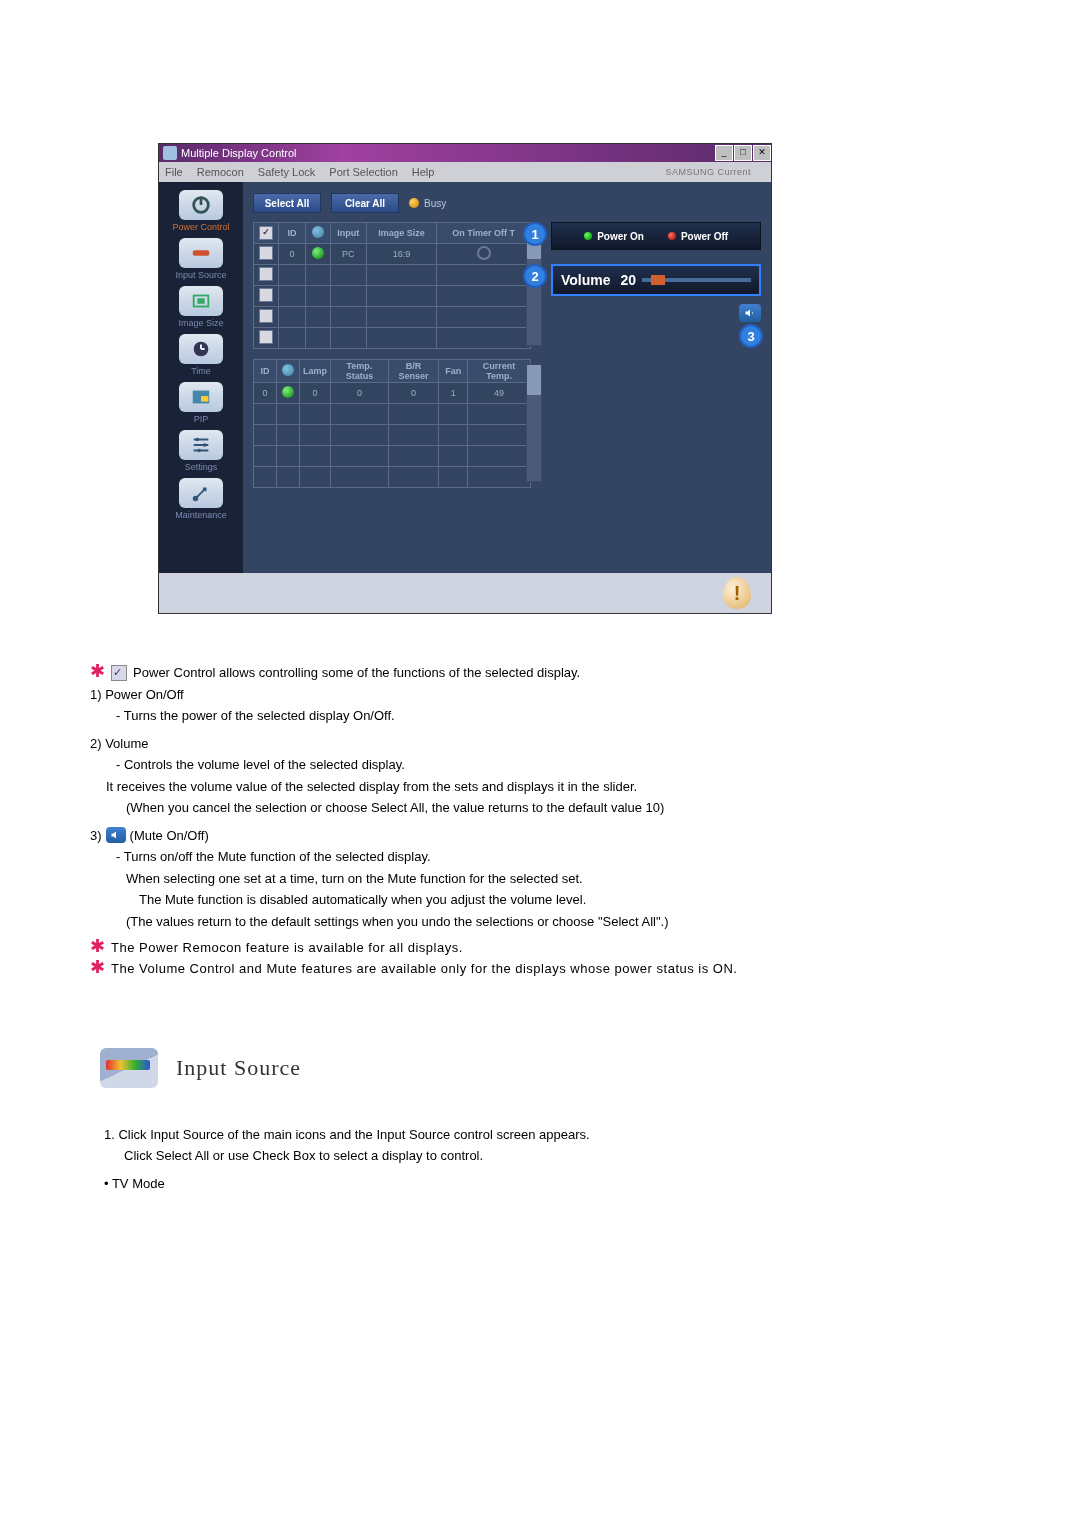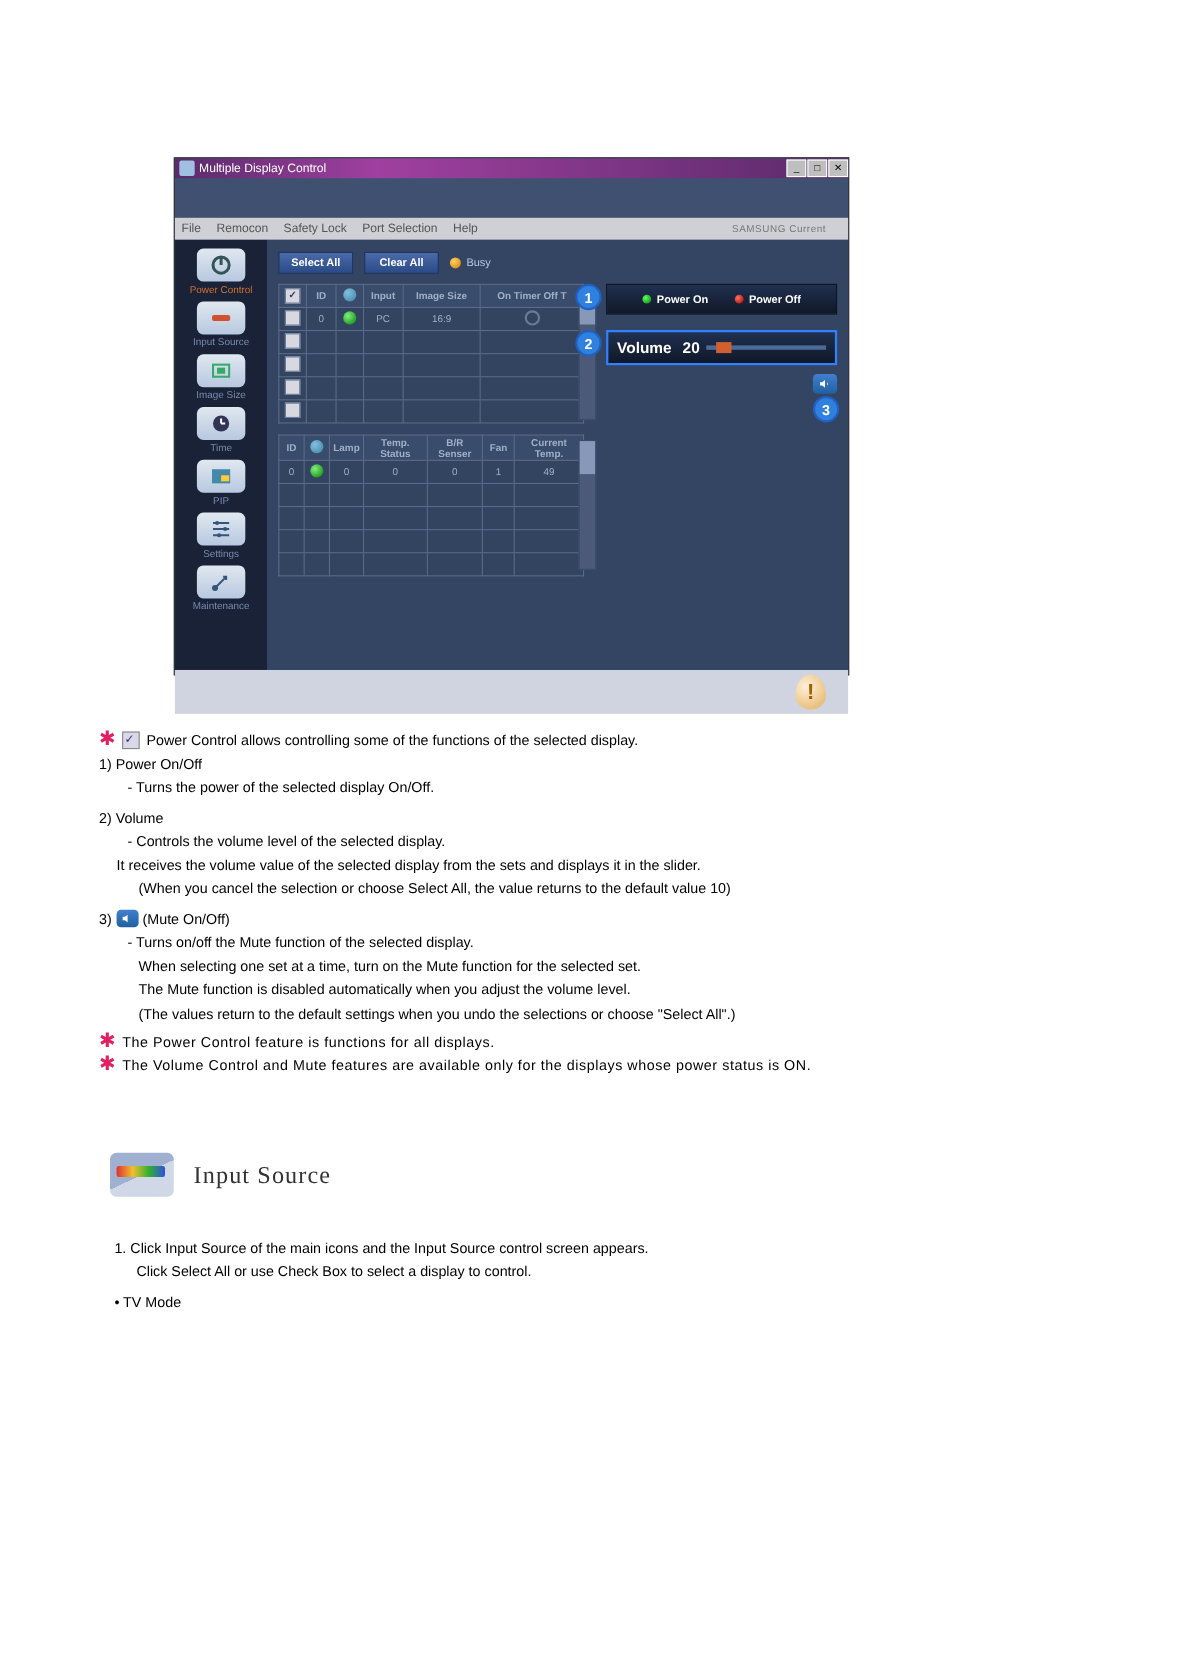--- a/index.html
+++ b/index.html
@@ -3,21 +3,21 @@
 <meta charset="utf-8">
 <style>
   html,body{margin:0;padding:0;background:#fff;font-family:Verdana,Geneva,sans-serif;font-size:13px;color:#000;}
   .page{width:1080px;min-height:1527px;margin:0 auto;background:#fff;}
   .screenshot{width:612px;height:469px;margin:143px 0 0 158px;background:#405070;position:relative;border:1px solid #333;}
   .titlebar{height:18px;background:linear-gradient(to right,#5a2a6a,#a040a0 30%,#5a2a6a 100%);display:flex;align-items:center;}
   .titlebar .ticon{width:14px;height:14px;margin:0 4px;background:#9fc0e0;border-radius:2px;}
   .titlebar .ttxt{color:#fff;font-size:11px;}
   .wbtns{margin-left:auto;display:flex;}
   .wbtn{width:16px;height:14px;background:#bfbfbf;border:1px solid #fff;margin-left:1px;font-size:9px;line-height:12px;text-align:center;color:#000;}
-  .menubar{height:20px;background:#cfcfd6;display:flex;align-items:center;padding:0 6px;font-size:11px;color:#555;margin-top:36px;}
+  .menubar{height:20px;background:#cfcfd6;display:flex;align-items:center;padding:0 6px;font-size:11px;color:#555;}
   .menubar span{margin-right:14px;}
   .menubar .brand{margin-left:auto;font-size:9px;color:#777;letter-spacing:0.5px;}
   .appbody{display:flex;height:391px;}
   .sidebar{width:84px;background:#1a2238;padding-top:8px;display:flex;flex-direction:column;align-items:center;}
   .sitem{width:76px;margin-bottom:6px;display:flex;flex-direction:column;align-items:center;}
   .sicon{width:44px;height:30px;background:linear-gradient(#e0e8f0,#b8c8e0);border-radius:6px;display:flex;align-items:center;justify-content:center;}
   .sicon svg{width:22px;height:22px;}
   .slabel{font-size:9px;margin-top:2px;color:#7a8aae;}
   .slabel.active{color:#d07030;}
   .mainp{flex:1;background:#344564;position:relative;padding:10px 10px 0 10px;}
@@ -360,29 +360,29 @@
             <path d="M3 9v6h4l5 4V5L7 9H3z"></path>
           </svg></span>
       <span>(Mute On/Off)</span>
       </div>
     <div class="row indent">
         <span>- Turns on/off the Mute function of the selected display.</span>
       </div>
     <div class="row indent" style="margin-left:36px">
         <span>When selecting one set at a time, turn on the Mute function for the selected set.</span>
       </div>
-    <div class="row indent" style="margin-left:36px">
+    <div class="row indent" style="margin-left:49px">
         <span>The Mute function is disabled automatically when you adjust the volume level.</span>
       </div>
     <div class="row indent" style="margin-left:36px">
         <span>(The values return to the default settings when you undo the selections or choose "Select All".)</span>
       </div>
     <div class="row" style="margin-top:8px">
         <span class="star">✱</span>
-        <span class="note">The Power Control feature is functions for all displays.</span>
+        <span class="note">The Power Remocon feature is available for all displays.</span>
       </div>
     <div class="row">
         <span class="star">✱</span>
         <span class="note">The Volume Control and Mute features are available only for the displays whose power status is ON.</span>
       </div>
   </div>
 
   <div class="section">
     <div class="secicon"></div>
     <div class="sectitle">Input Source</div>

